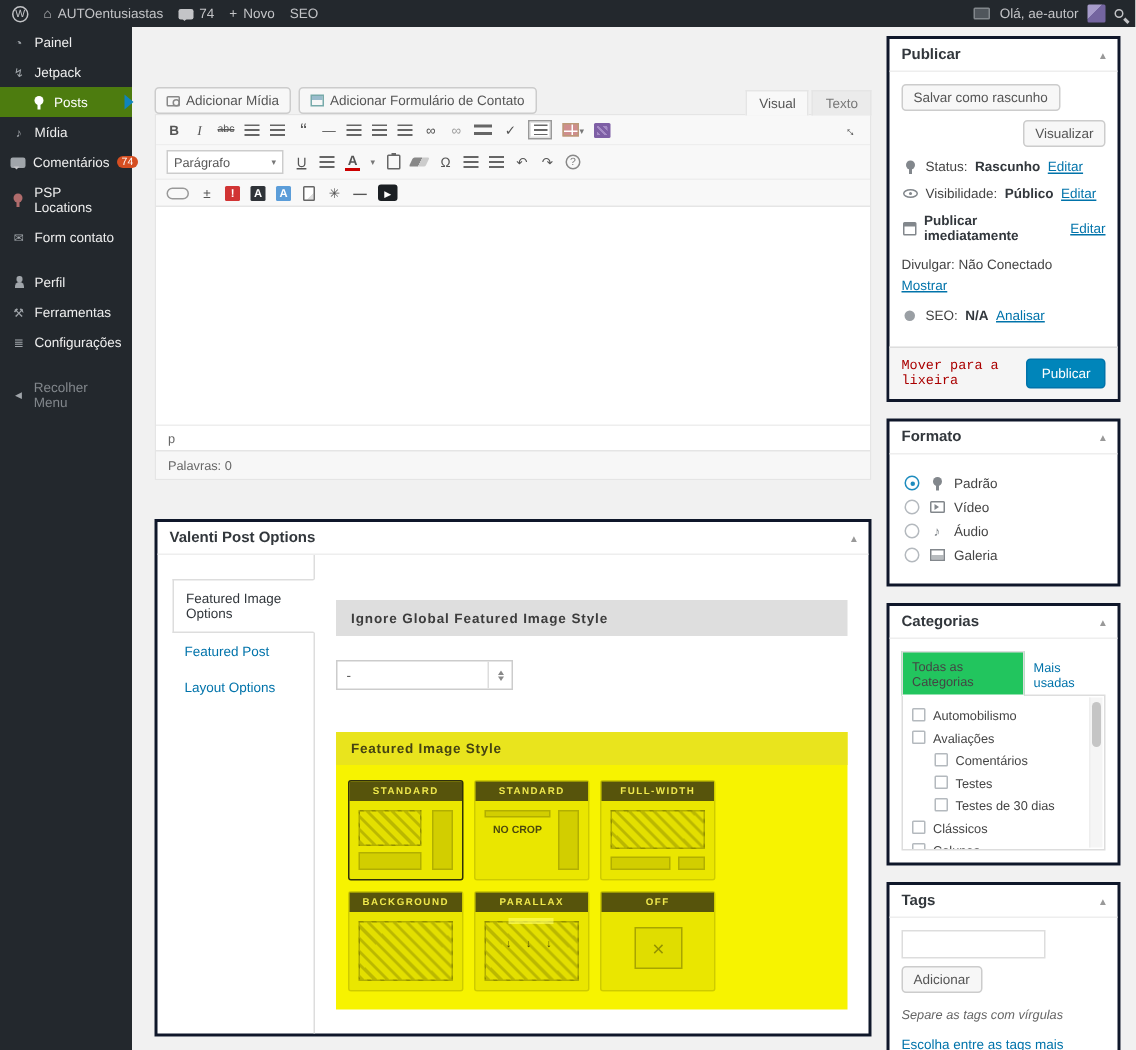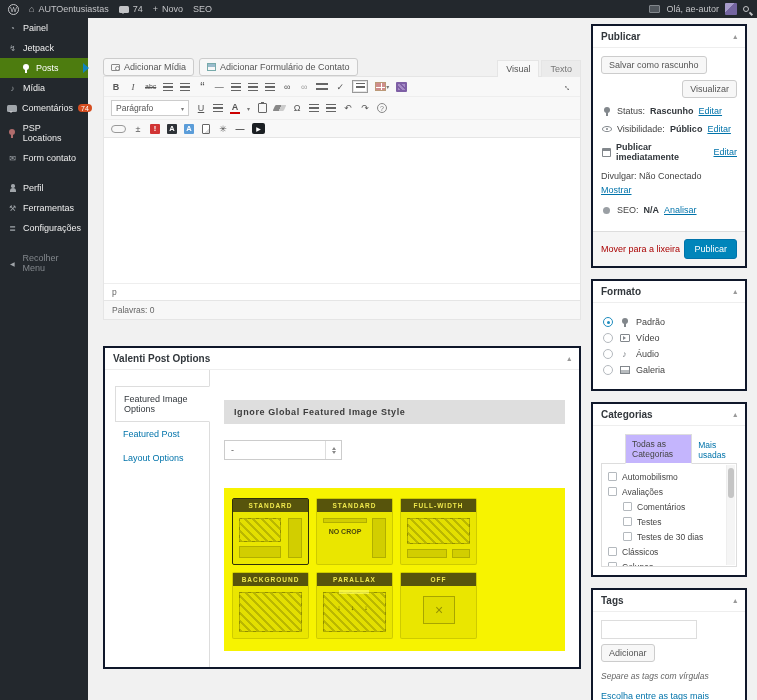--- a/index.html
+++ b/index.html
@@ -145,38 +145,38 @@
 
   
   .prow { display:flex; align-items:center; gap:5px; margin:8px 0; }
   .prow .pic { width:11px; display:flex; justify-content:center; color:#82878c; }
   .b-strong { font-weight:bold; color:#32373c; }
   .eye { width:10px; height:6px; border:1px solid #82878c; border-radius:50%; position:relative; }
   .eye::after { content:""; position:absolute; left:3px; top:1px; width:2px; height:2px; border-radius:50%; background:#82878c; }
   .cal { width:9px; height:9px; border:1px solid #82878c; border-top:3px solid #82878c; border-radius:1px; }
   .dot { width:7px; height:7px; border-radius:50%; background:#9a9fa4; }
   #pubfoot { background:#f5f5f5; border-top:1px solid #ddd; padding:7px 8px; display:flex; align-items:center; justify-content:space-between; }
-  a.trash { color:#a00; font-size:9px; text-decoration:none; cursor:pointer; }
+  a.trash { color:#a00; font-size:9px; text-decoration:none; cursor:pointer;font-family:Liberation Mono, monospace; }
   .btn-primary { background:#0085ba; border:1px solid #0073aa; color:#fff; font-size:9px; padding:4px 9px; border-radius:3px; cursor:pointer; }
   #previewrow { display:flex; justify-content:flex-end; margin-top:6px; }
 
   
   .frow { display:flex; align-items:center; gap:6px; margin:6px 2px; }
   .rd { width:10px; height:10px; border:1px solid #b4b9be; border-radius:50%; background:#fff; position:relative; flex-shrink:0; cursor:pointer; }
   .rd.sel { border-color:#1e8cbe; }
   .rd.sel::after { content:""; position:absolute; left:2.5px; top:2.5px; width:3.5px; height:3.5px; border-radius:50%; background:#1e8cbe; }
   .fic { width:11px; display:flex; justify-content:center; color:#82878c; font-size:9px; }
   .vid { width:10px; height:8px; border:1px solid #82878c; border-radius:1px; display:flex; align-items:center; justify-content:center; }
   .vid::after { content:""; border:2px solid transparent; border-left:3px solid #82878c; margin-left:2px; }
   .gal { width:10px; height:8px; border:1px solid #82878c; background:linear-gradient(to top,#b8bcbf 0 3px,transparent 3px); }
 
   
   .cattabs { display:flex; align-items:flex-end; margin-bottom:-1px; position:relative; z-index:2; }
   .cattab { font-size:8.5px; padding:4px 6px; cursor:pointer; }
-  .cattab.on { background:#c4b5fd; border:1px solid #ddd; border-bottom:1px solid #fff; color:#444;margin-left:24px; }
+  .cattab.on { background:#22c55e; border:1px solid #ddd; border-bottom:1px solid #fff; color:#444; }
   .cattab.alt { color:#0073aa; }
   #catlist { border:1px solid #ddd; height:104px; padding:5px 14px 5px 6px; position:relative; overflow:hidden; background:#fff; }
   .citem { display:flex; align-items:center; gap:5px; padding:2.5px 0; font-size:8.5px; }
   .citem.ind { margin-left:15px; }
   .cb { width:9px; height:9px; border:1px solid #b4b9be; border-radius:1px; background:#fff; flex-shrink:0; cursor:pointer; }
   #cattrack { position:absolute; right:1px; top:1px; bottom:1px; width:9px; background:#f5f5f5; border-left:1px solid #eee; }
   #catthumb { position:absolute; right:1.5px; top:3px; width:6px; height:30px; background:#c5c5c5; border-radius:3px; cursor:pointer; }
 
   
   #taginput { width:96px; height:19px; border:1px solid #ddd; padding:2px 4px; font-size:9px; }
@@ -399,20 +399,21 @@
               <span class="fselect">
                 <span class="val">-</span>
                 <span class="step">
                     <span class="tri-u"></span>
                     <span class="tri-d"></span>
                   </span>
               </span>
             </div>
 
             <div id="ystyle">
+              <div id="yhead">Featured Image Style</div>
               <div id="ytiles">
                 <div class="tile sel">
                   <div class="tlabel">STANDARD</div>
                   <div class="thumb t-std">
                       <div class="hatch"></div>
                       <div class="fbar b1"></div>
                       <div class="fbar c1"></div>
                     </div>
                 </div>
                 <div class="tile">

